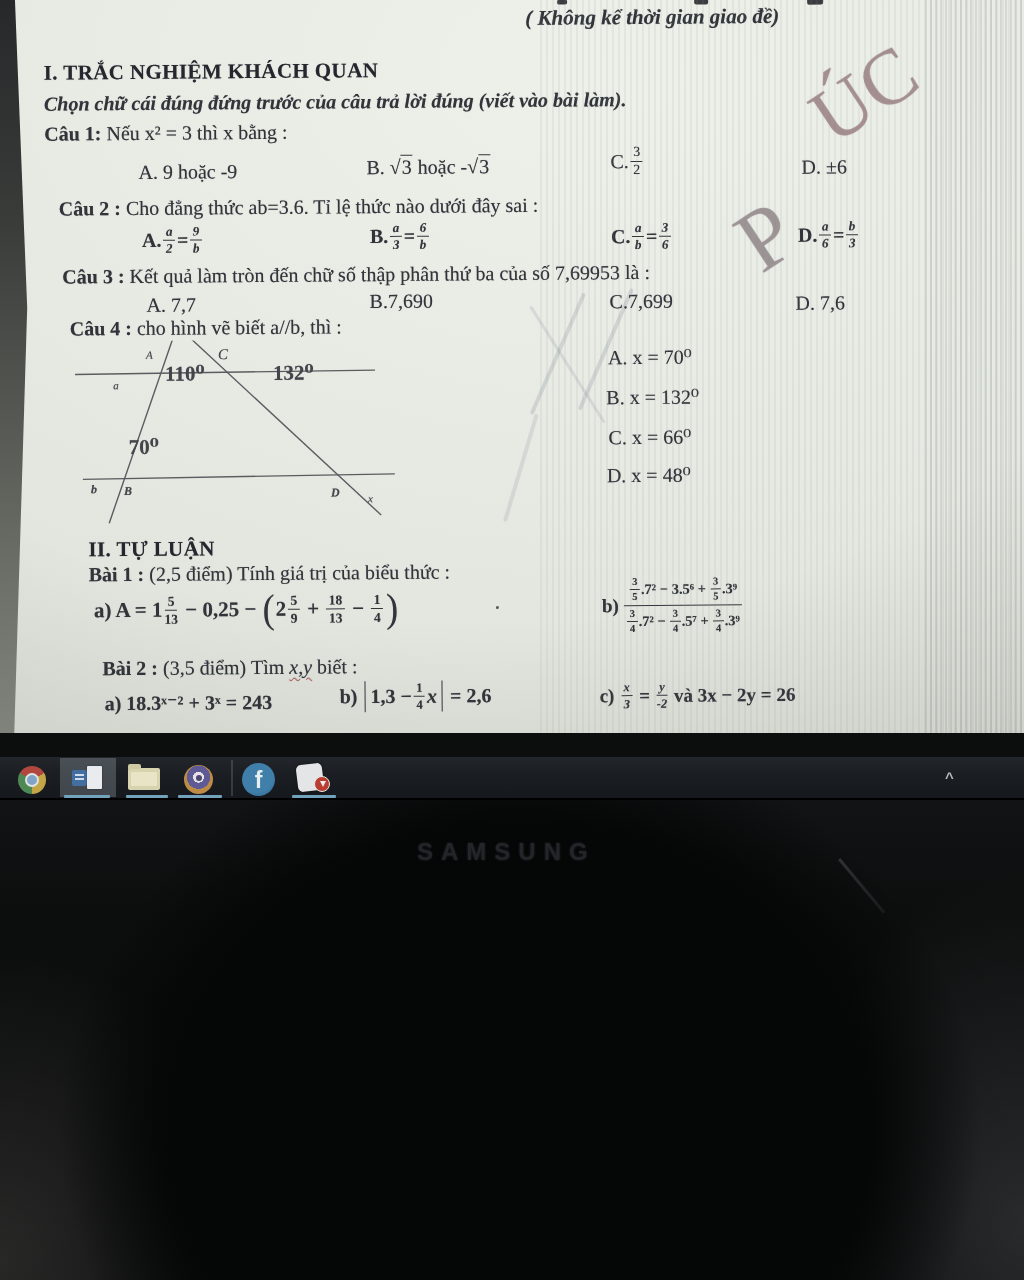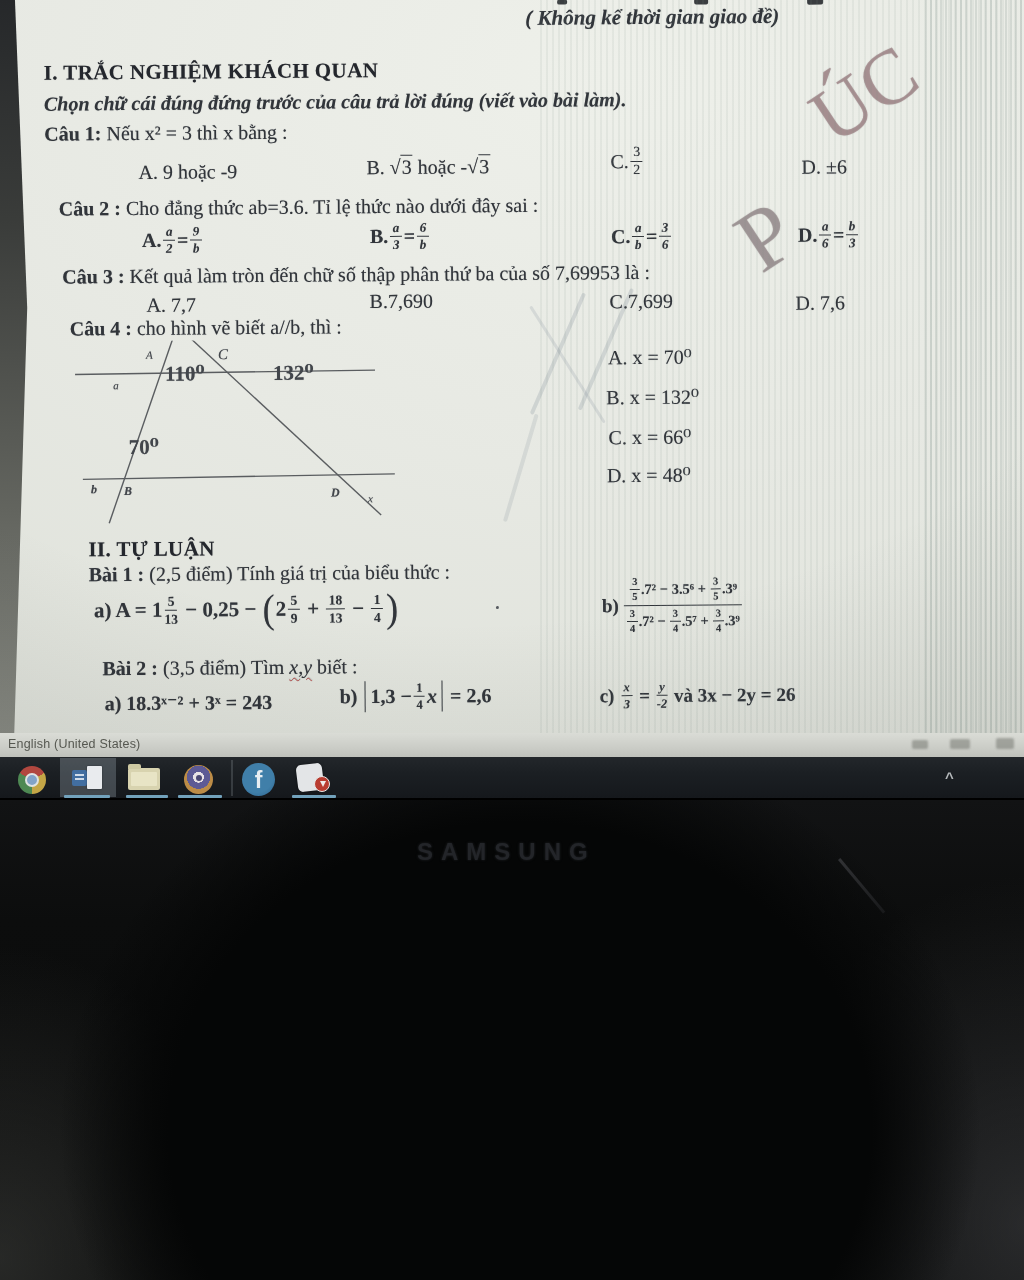--- a/index.html
+++ b/index.html
@@ -307,26 +307,20 @@
         </div>
 
       </div>
 
       <div class="left-band"></div>
       <div class="stripes-a"></div>
       <div class="stripes-b"></div>
       <div class="vignette"></div>
     </div>
 
-    <div class="statusbar">
-      <div class="lang">English (United States)</div>
-      <div class="smudge" style="left:912px;top:7px;width:16px;height:9px"></div>
-      <div class="smudge" style="left:950px;top:6px;width:20px;height:10px"></div>
-      <div class="smudge" style="left:996px;top:5px;width:18px;height:11px"></div>
-    </div>
 
     <div class="taskbar">
       <div class="tb-item chrome" style="left:18px;top:9px"></div>
 
       <div class="active-tile">
         <div class="word-block"></div>
         <div class="word-page"></div>
       </div>
       <div class="underbar" style="left:64px;top:38px;width:46px"></div>
 

